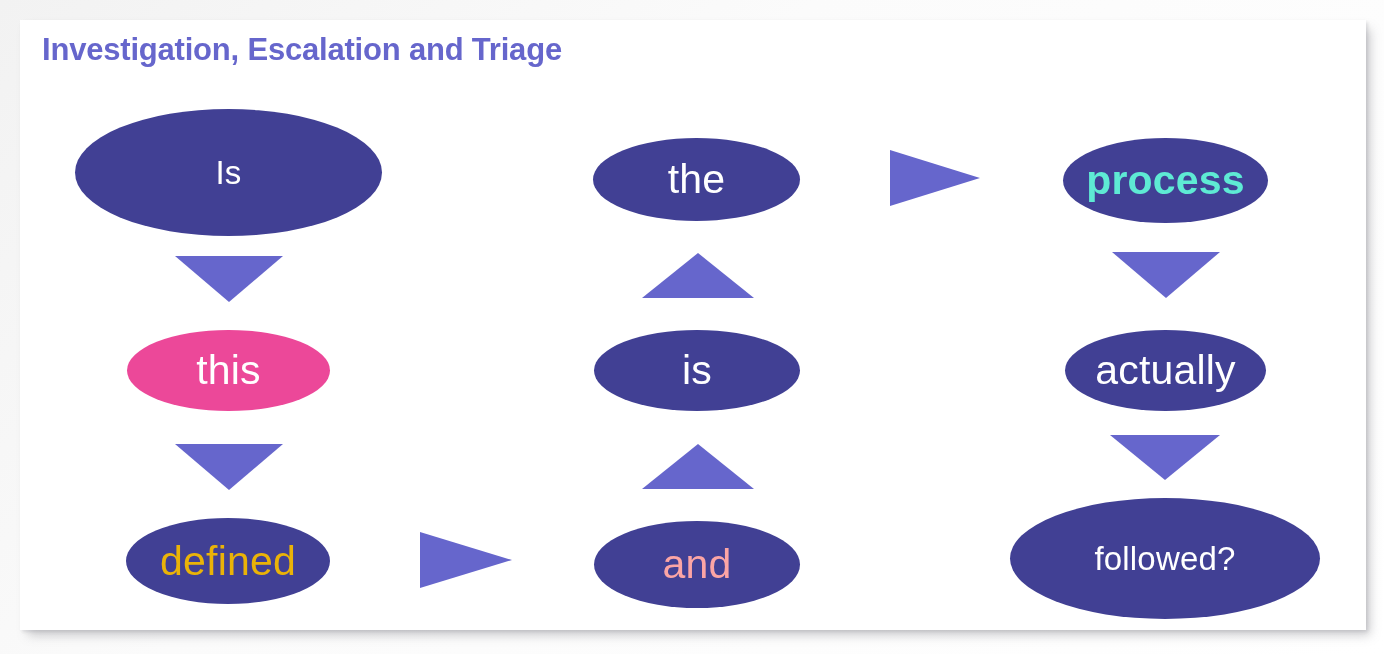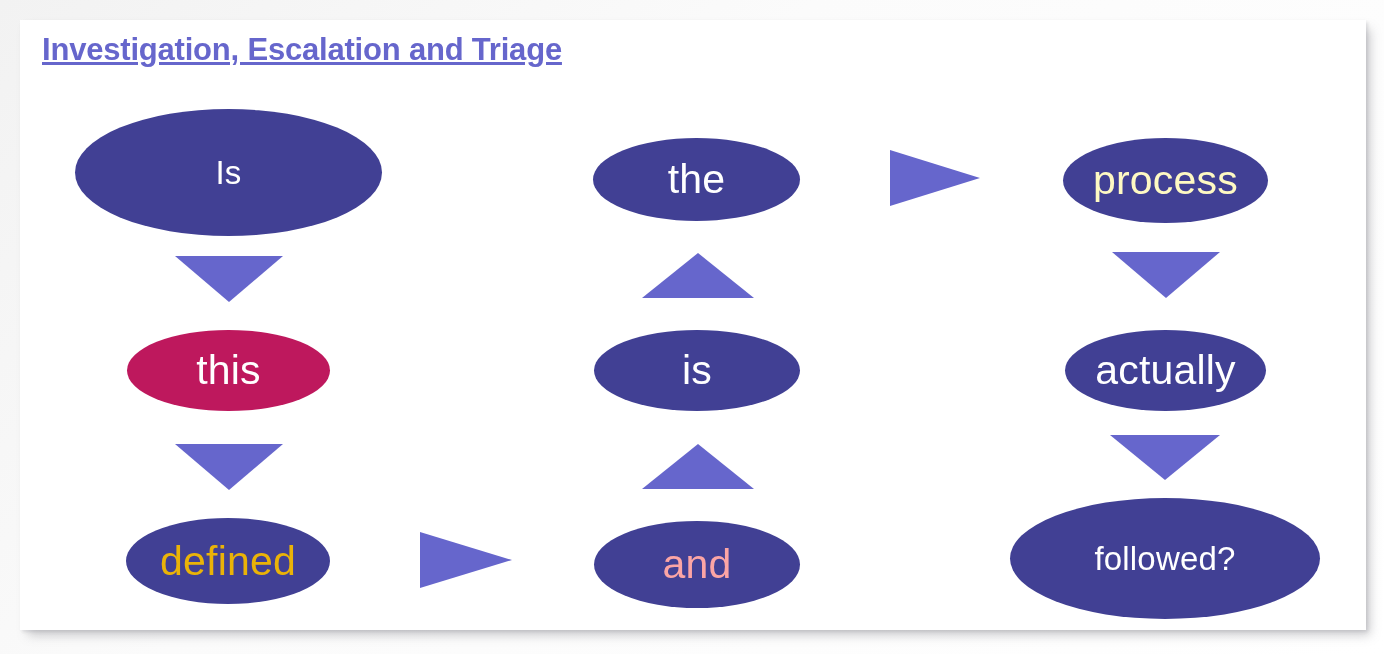--- a/index.html
+++ b/index.html
@@ -107,43 +107,43 @@
     border-bottom-color: transparent;
     border-left-color: #6666cc;
   }
 </style>
 </head>
 <body>
 
 <div id="slide-root">
   <div id="slide-card">
 
-    <div id="slide-title" style="color: rgb(102, 102, 204); text-decoration: underline;">Investigation, Escalation and Triage</div>
+    <div id="slide-title" style="color: rgb(102, 102, 204);">Investigation, Escalation and Triage</div>
 
     <div id="diagram-canvas">
         <div class="node big" style="left: 55px; top: 89px; width: 307px; height: 127px; background: rgb(65, 64, 148);">
           <span class="node-label" style="color: rgb(255, 255, 255);">Is</span>
         </div>
-        <div class="node" style="left: 107px; top: 310px; width: 203px; height: 81px; background: #be185d;">
+        <div class="node" style="left: 107px; top: 310px; width: 203px; height: 81px; background: #ec4899;">
           <span class="node-label" style="color: rgb(255, 255, 255);">this</span>
         </div>
         <div class="node" style="left: 106px; top: 498px; width: 204px; height: 86px; background: rgb(65, 64, 148);">
           <span class="node-label" style="color: #eab308;">defined</span>
         </div>
         <div class="node" style="left: 573px; top: 118px; width: 207px; height: 83px; background: rgb(65, 64, 148);">
           <span class="node-label" style="color: rgb(255, 255, 255);">the</span>
         </div>
         <div class="node" style="left: 574px; top: 310px; width: 206px; height: 81px; background: rgb(65, 64, 148);">
           <span class="node-label" style="color: rgb(255, 255, 255);">is</span>
         </div>
         <div class="node" style="left: 574px; top: 501px; width: 206px; height: 87px; background: rgb(65, 64, 148);">
           <span class="node-label" style="color: #fca5a5;">and</span>
         </div>
         <div class="node" style="left: 1043px; top: 118px; width: 205px; height: 85px; background: rgb(65, 64, 148);">
-          <span class="node-label" style="color: #fef9c3;">process</span>
+          <span class="node-label" style="color: #5eead4; font-weight: bold;">process</span>
         </div>
         <div class="node" style="left: 1045px; top: 310px; width: 201px; height: 81px; background: rgb(65, 64, 148);">
           <span class="node-label" style="color: rgb(255, 255, 255); text-align: center;">actually</span>
         </div>
         <div class="node big" style="left: 990px; top: 478px; width: 310px; height: 121px; background: rgb(65, 64, 148);">
           <span class="node-label" style="color: rgb(255, 255, 255);">followed?</span>
         </div>
         <div class="tri tri-down" style="left: 155px; top: 236px; border-left-width: 54px; border-right-width: 54px; border-top-width: 46px; border-top-color: rgb(102, 102, 204);"></div>
         <div class="tri tri-down" style="left: 155px; top: 424px; border-left-width: 54px; border-right-width: 54px; border-top-width: 46px; border-top-color: rgb(102, 102, 204);"></div>
         <div class="tri tri-right" style="left: 400px; top: 512px; border-top-width: 28px; border-bottom-width: 28px; border-left-width: 92px; border-left-color: rgb(102, 102, 204);"></div>

